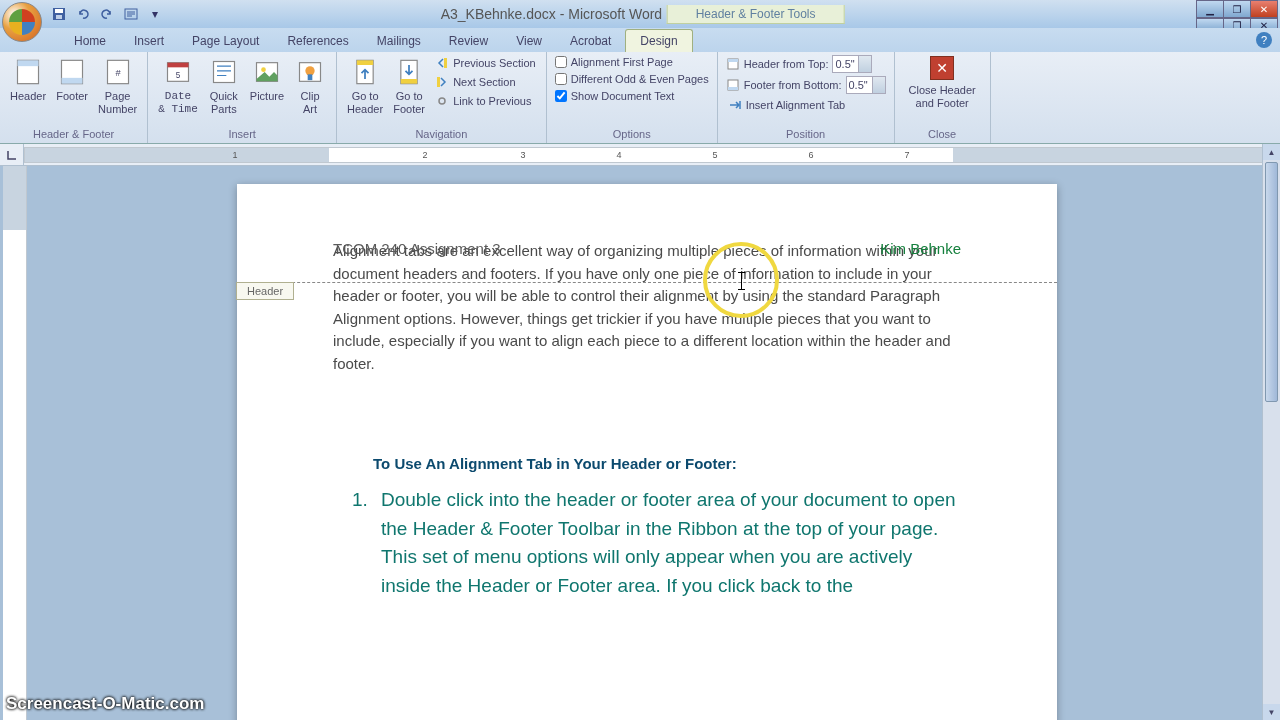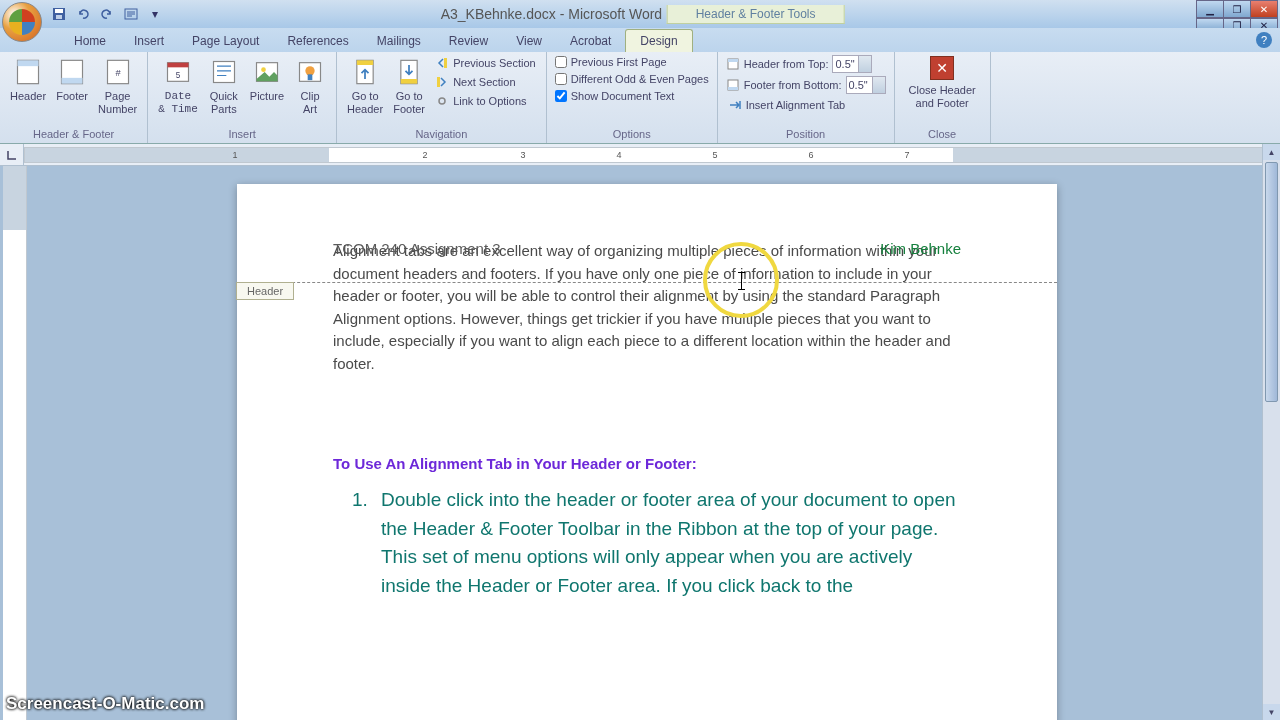--- a/index.html
+++ b/index.html
@@ -56,21 +56,21 @@
 .v-ruler .shade { position:absolute; left:0; width:100%; background:#c8d4e0; }
 .canvas { flex:1; overflow:hidden; position:relative; }
 .page { position:absolute; left:210px; top:18px; width:820px; min-height:900px; background:#fff; box-shadow:0 2px 8px rgba(0,0,0,0.3); }
 .page-content { padding: 56px 96px 40px 96px; font-family: Calibri, sans-serif; color:#3a3a3a; }
 .hdr-left { position:absolute; font-size:15px; color:#5a5a5a; }
 .hdr-right { position:absolute; font-size:15px; color:#15803d; }
 .hdr-dash { position:absolute; left:0; right:0; border-top:1px dashed #888; }
 .hdr-tab { position:absolute; background:#f8f8f0; border:1px solid #b0b090; font-size:11px; color:#666; padding:2px 10px; }
 .doc-title { font-size:19px; color:#4a6a8a; font-weight:600; margin-top:130px; margin-bottom:14px; }
 .doc-para { font-size:15px; line-height:1.5; color:#4a4a4a; margin-bottom:18px; }
-.doc-bold { font-size:15px; font-weight:bold; color:#6d28d9; margin-top:80px; margin-bottom:14px; }
+.doc-bold { font-size:15px; font-weight:bold; color:#0c4a6e; margin-top:80px; margin-bottom:14px;margin-left:40px; }
 .doc-list { font-size:19px; line-height:1.5; color:#0f766e; padding-left:40px; }
 .doc-list li { padding-left:8px; }
 
 .highlight { position:absolute; width:76px; height:76px; border:4px solid #f0d840; border-radius:50%; pointer-events:none; }
 .cursor-i { position:absolute; width:1px; height:18px; background:#000; }
 .cursor-i::before, .cursor-i::after { content:""; position:absolute; left:-3px; width:7px; height:1px; background:#000; }
 .cursor-i::before { top:0; } .cursor-i::after { bottom:0; }
 
 .watermark { position:absolute; left:6px; bottom:6px; font-size:17px; font-weight:bold; color:#fff; text-shadow:0 0 3px #000, 0 0 3px #000; }
 
@@ -257,33 +257,33 @@
             <svg viewBox="0 0 14 14">
               <path d="M6 3 L10 7 L6 11" fill="none" stroke="#4080c0" stroke-width="1.5"></path>
               <rect x="2" y="2" width="3" height="10" fill="#f0d040"></rect>
             </svg>
             <span>Next Section</span>
           </div>
         <div class="small-btn">
             <svg viewBox="0 0 14 14">
               <path d="M4 7 A3 3 0 0 1 10 7 M4 7 A3 3 0 0 0 10 7" fill="none" stroke="#888" stroke-width="1.5"></path>
             </svg>
-            <span>Link to Options</span>
+            <span>Link to Previous</span>
           </div>
       </div>
     </div>
     <div class="group-label">Navigation</div>
   </div>
 
   <div class="group">
     <div class="group-body">
         <div class="nav-col">
       <label class="chk">
             <input type="checkbox" style="">
-            <span>Previous First Page</span>
+            <span>Alignment First Page</span>
           </label>
       <label class="chk">
             <input type="checkbox" style="">
             <span>Different Odd &amp; Even Pages</span>
           </label>
       <label class="chk">
             <input type="checkbox" checked="" style="">
             <span>Show Document Text</span>
           </label>
     </div>

